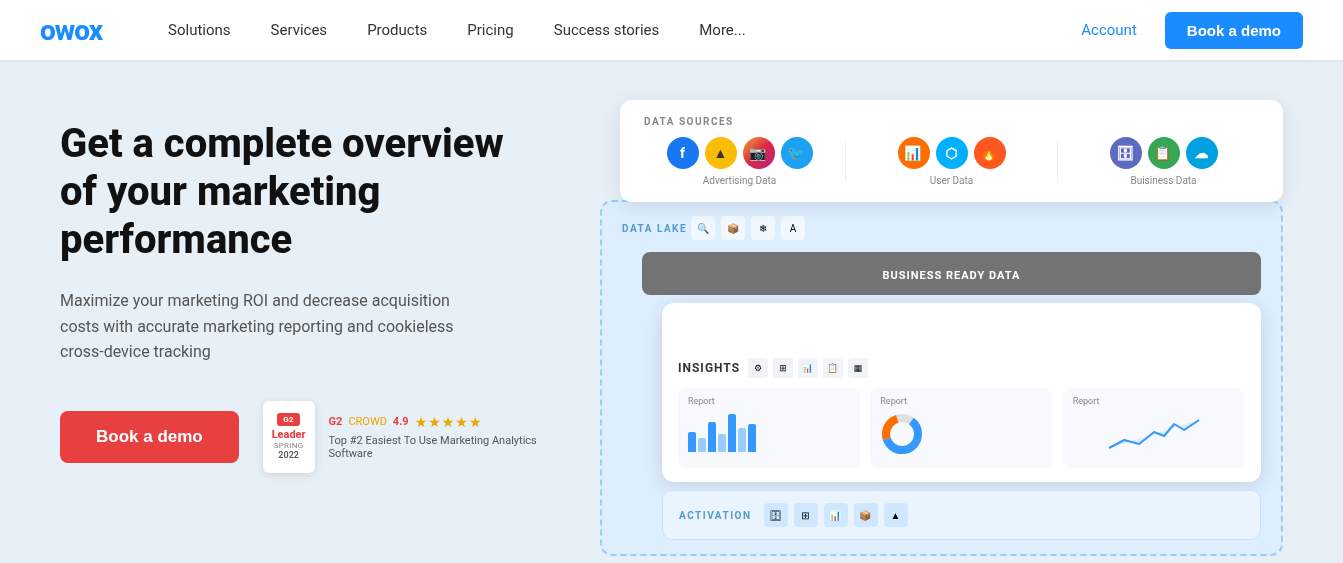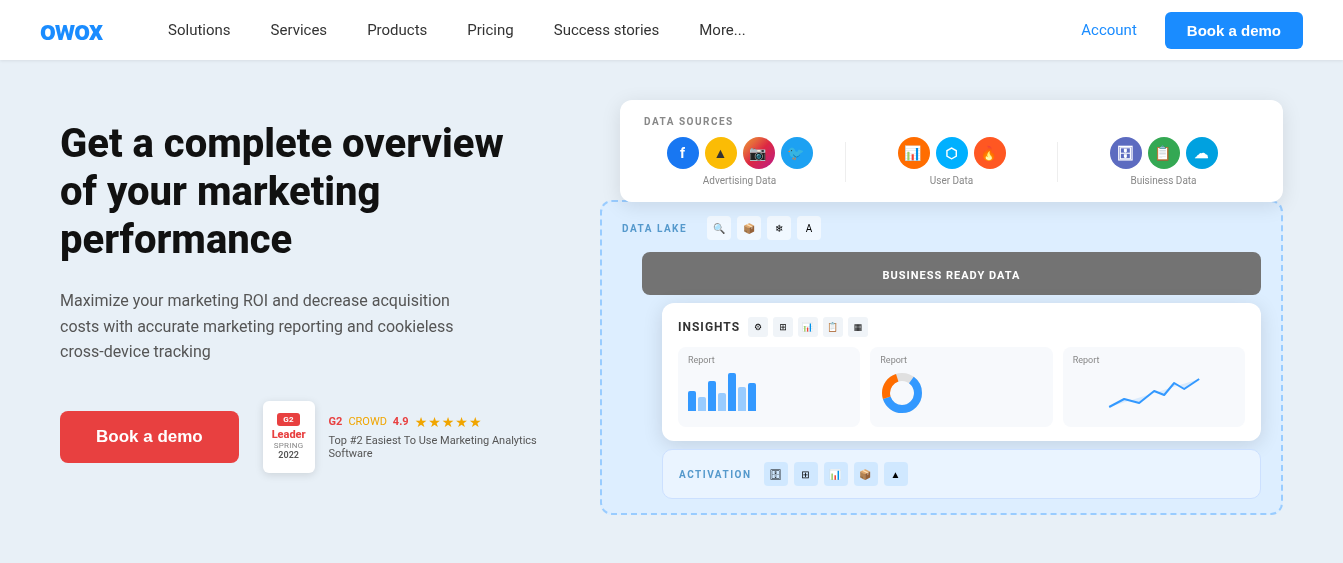--- a/index.html
+++ b/index.html
@@ -270,21 +270,21 @@
       padding: 14px 20px;
       position: absolute;
       top: 100px;
       left: 0;
       right: 0;
       z-index: 3;
     }
     .data-lake-header {
       display: flex;
       align-items: center;
-      gap: 20px;
+      gap: 4px;
       margin-bottom: 12px;
     }
     .data-lake-title {
       font-size: 10px;
       font-weight: 700;
       color: #5599cc;
       letter-spacing: 1.5px;
       text-transform: uppercase;
     }
     .data-lake-icons {
@@ -351,20 +351,21 @@
       top: 235px;
       left: 60px;
       right: 0;
       z-index: 6;
     }
     .insights-header {
       display: flex;
       align-items: center;
       gap: 8px;
       margin-bottom: 10px;
+      margin-top: 41px;
     }
     .insights-title {
       font-size: 12px;
       font-weight: 700;
       color: #333;
       letter-spacing: 1px;
       text-transform: uppercase;
     }
     .insights-icons {
       display: flex;

